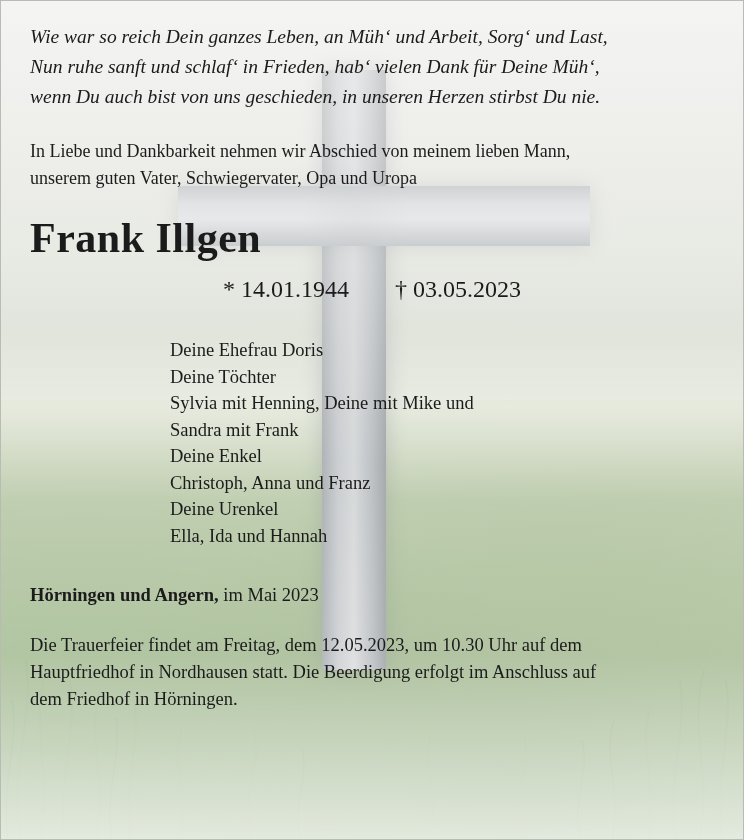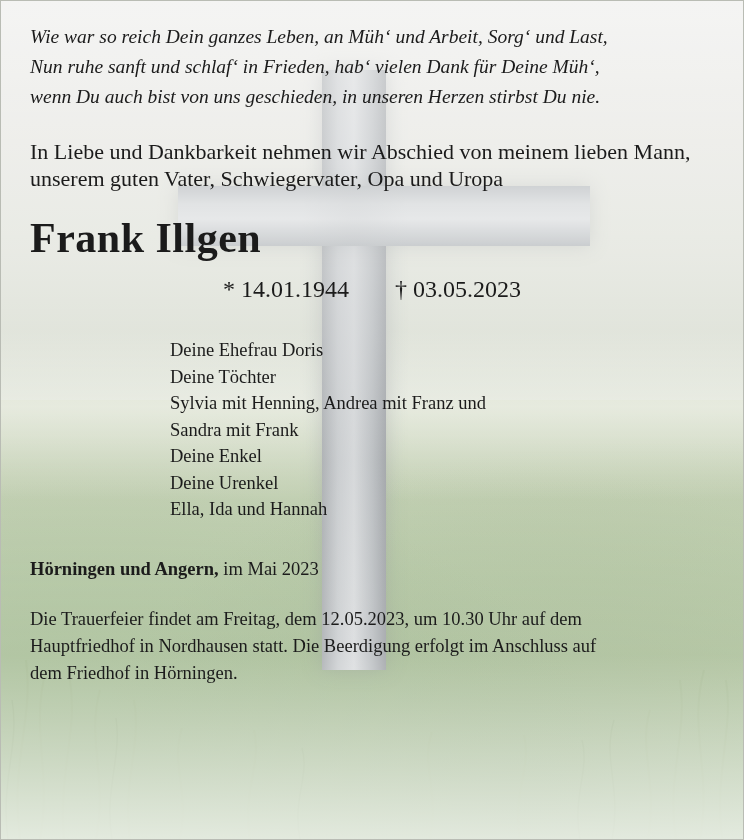--- a/index.html
+++ b/index.html
@@ -115,21 +115,21 @@
     color: #1b1b1b;
   }
   .verse {
     font-style: italic;
     font-size: 19.5px;
     line-height: 30px;
     margin: 0 0 26px 0;
   }
   .verse div { white-space: nowrap; }
   .intro {
-    font-size: 22px;
+    font-size: 18px;
     line-height: 27px;
     margin: 0 0 18px 0;
   }
   .name {
     text-align: left;
     font-weight: bold;
     font-size: 42px;
     letter-spacing: 0.5px;
     margin: 22px 0 14px 0;
   }
@@ -214,23 +214,24 @@
 
     <div class="dates">
       <span>* 14.01.1944</span>
       <span class="sep"></span>
       <span>† 03.05.2023</span>
     </div>
 
     <div class="mourners">
       <div class="b">Deine Ehefrau Doris</div>
       <div class="b">Deine Töchter</div>
-      <div class="b">Sylvia mit Henning, Andrea mit Franz und</div>
+      <div class="b">Sylvia mit Henning, Deine mit Mike und</div>
       <div class="b">Sandra mit Frank</div>
       <div class="b">Deine Enkel</div>
+      <div class="b">Christoph, Anna und Franz</div>
       <div class="b">Deine Urenkel</div>
       <div class="b">Ella, Ida und Hannah</div>
     </div>
 
     <div class="place">
       <span class="b">Hörningen und Angern,</span><span> im Mai 2023</span>
     </div>
 
     <div class="footer">
       <div>Die Trauerfeier findet am Freitag, dem 12.05.2023, um 10.30 Uhr auf dem</div>

